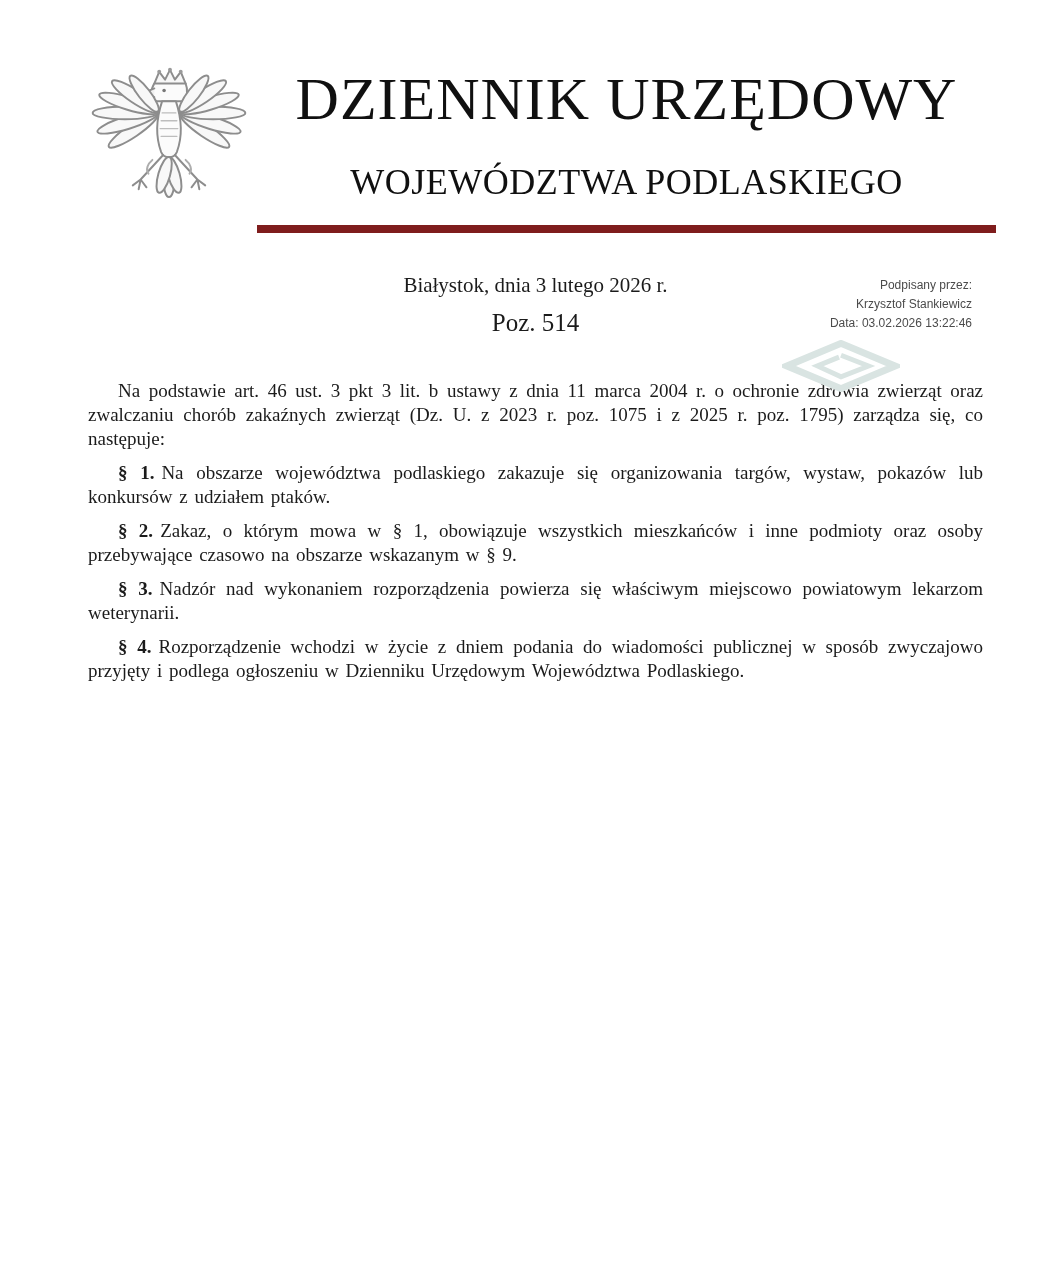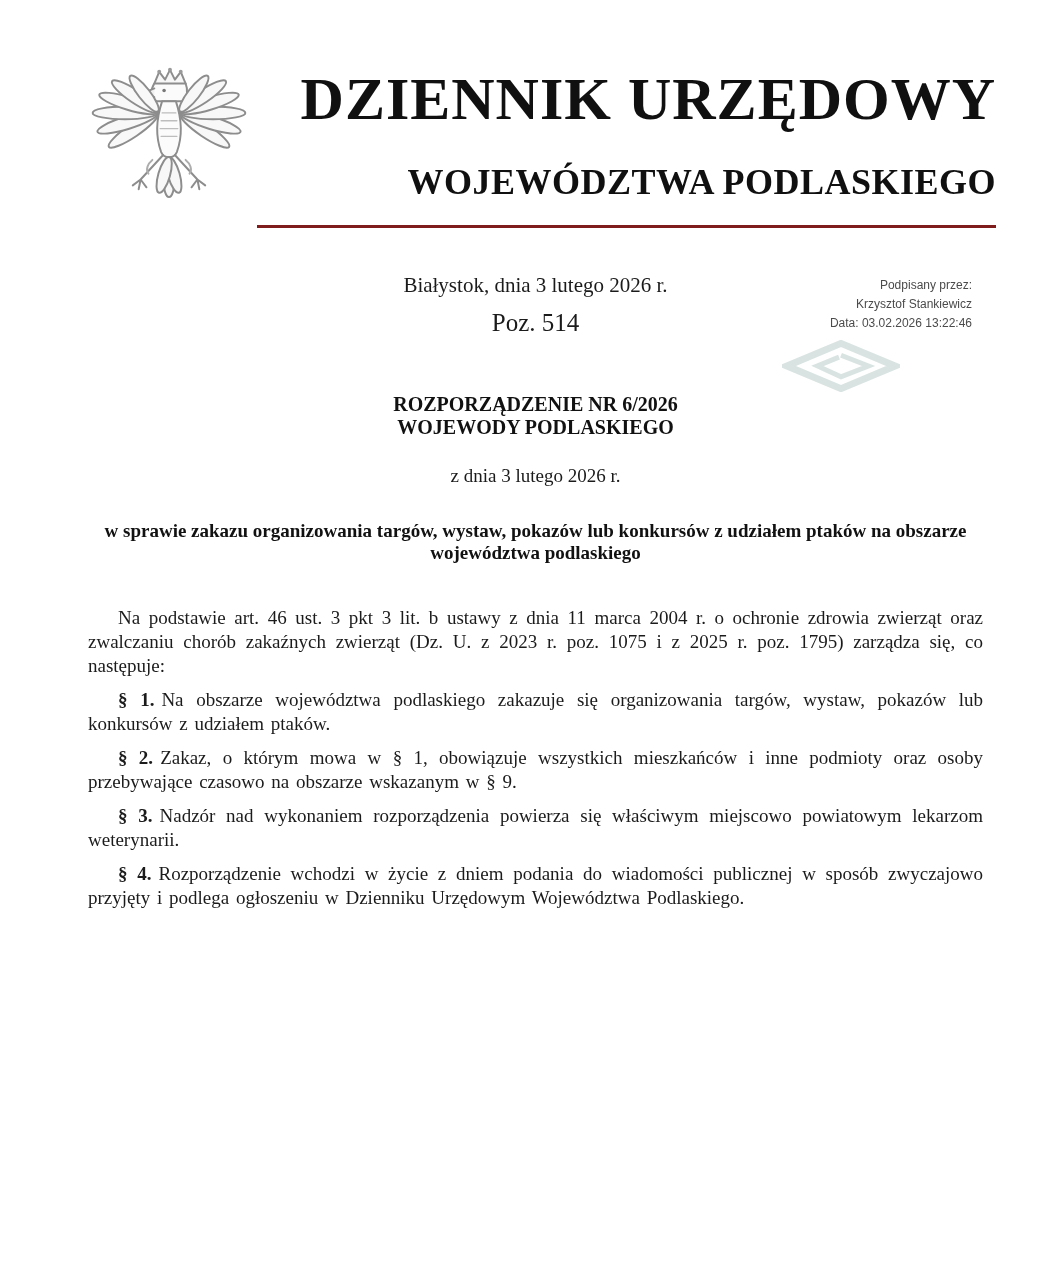--- a/index.html
+++ b/index.html
@@ -29,25 +29,24 @@
     width: 168px;
     height: 186px;
     flex: 0 0 auto;
   }
   .emblem svg { width: 100%; height: 100%; }
   .mh-text {
     flex: 1 1 auto;
     margin-left: 4px;
     margin-right: 62px;
     height: 157px;
-    text-align: right;
-    border-bottom: 3px solid #7f1d1d;
+    text-align: center;
+    border-bottom: 8px solid #7f1d1d;
     padding-top: 6px;
     box-sizing: content-box;
-    font-weight: bold;
   }
   .journal-title {
     font-size: 60px;
     line-height: 1.05;
     letter-spacing: 1px;
     color: #101010;
     white-space: nowrap;
   }
   .journal-subtitle {
     font-size: 36px;
@@ -214,26 +213,20 @@
     </div>
   </div>
 
   <div class="content">
 
     <div class="meta">
       <div class="place-date">Białystok, dnia 3 lutego 2026 r.</div>
       <div class="poz">Poz. 514</div>
     </div>
 
-    <div class="act-head">
-      <div class="act-title">ROZPORZĄDZENIE NR 6/2026</div>
-      <div class="act-title">WOJEWODY PODLASKIEGO</div>
-      <div class="act-date">z dnia 3 lutego 2026 r.</div>
-      <div class="act-subject">w sprawie zakazu organizowania targów, wystaw, pokazów lub konkursów z udziałem ptaków na obszarze województwa podlaskiego</div>
-    </div>
 
     <div class="body-text">
       <p class="para">Na podstawie art. 46 ust. 3 pkt 3 lit. b ustawy z dnia 11 marca 2004 r. o ochronie zdrowia zwierząt oraz zwalczaniu chorób zakaźnych zwierząt (Dz. U. z 2023 r. poz. 1075 i z 2025 r. poz. 1795) zarządza się, co następuje:</p>
 
       <p class="para"><span class="secno">§ 1.</span><span>Na obszarze województwa podlaskiego zakazuje się organizowania targów, wystaw, pokazów lub konkursów z udziałem ptaków.</span></p>
 
       <p class="para"><span class="secno">§ 2.</span><span>Zakaz, o którym mowa w § 1, obowiązuje wszystkich mieszkańców i inne podmioty oraz osoby przebywające czasowo na obszarze wskazanym w § 9.</span></p>
 
       <p class="para"><span class="secno">§ 3.</span><span>Nadzór nad wykonaniem rozporządzenia powierza się właściwym miejscowo powiatowym lekarzom weterynarii.</span></p>
 

